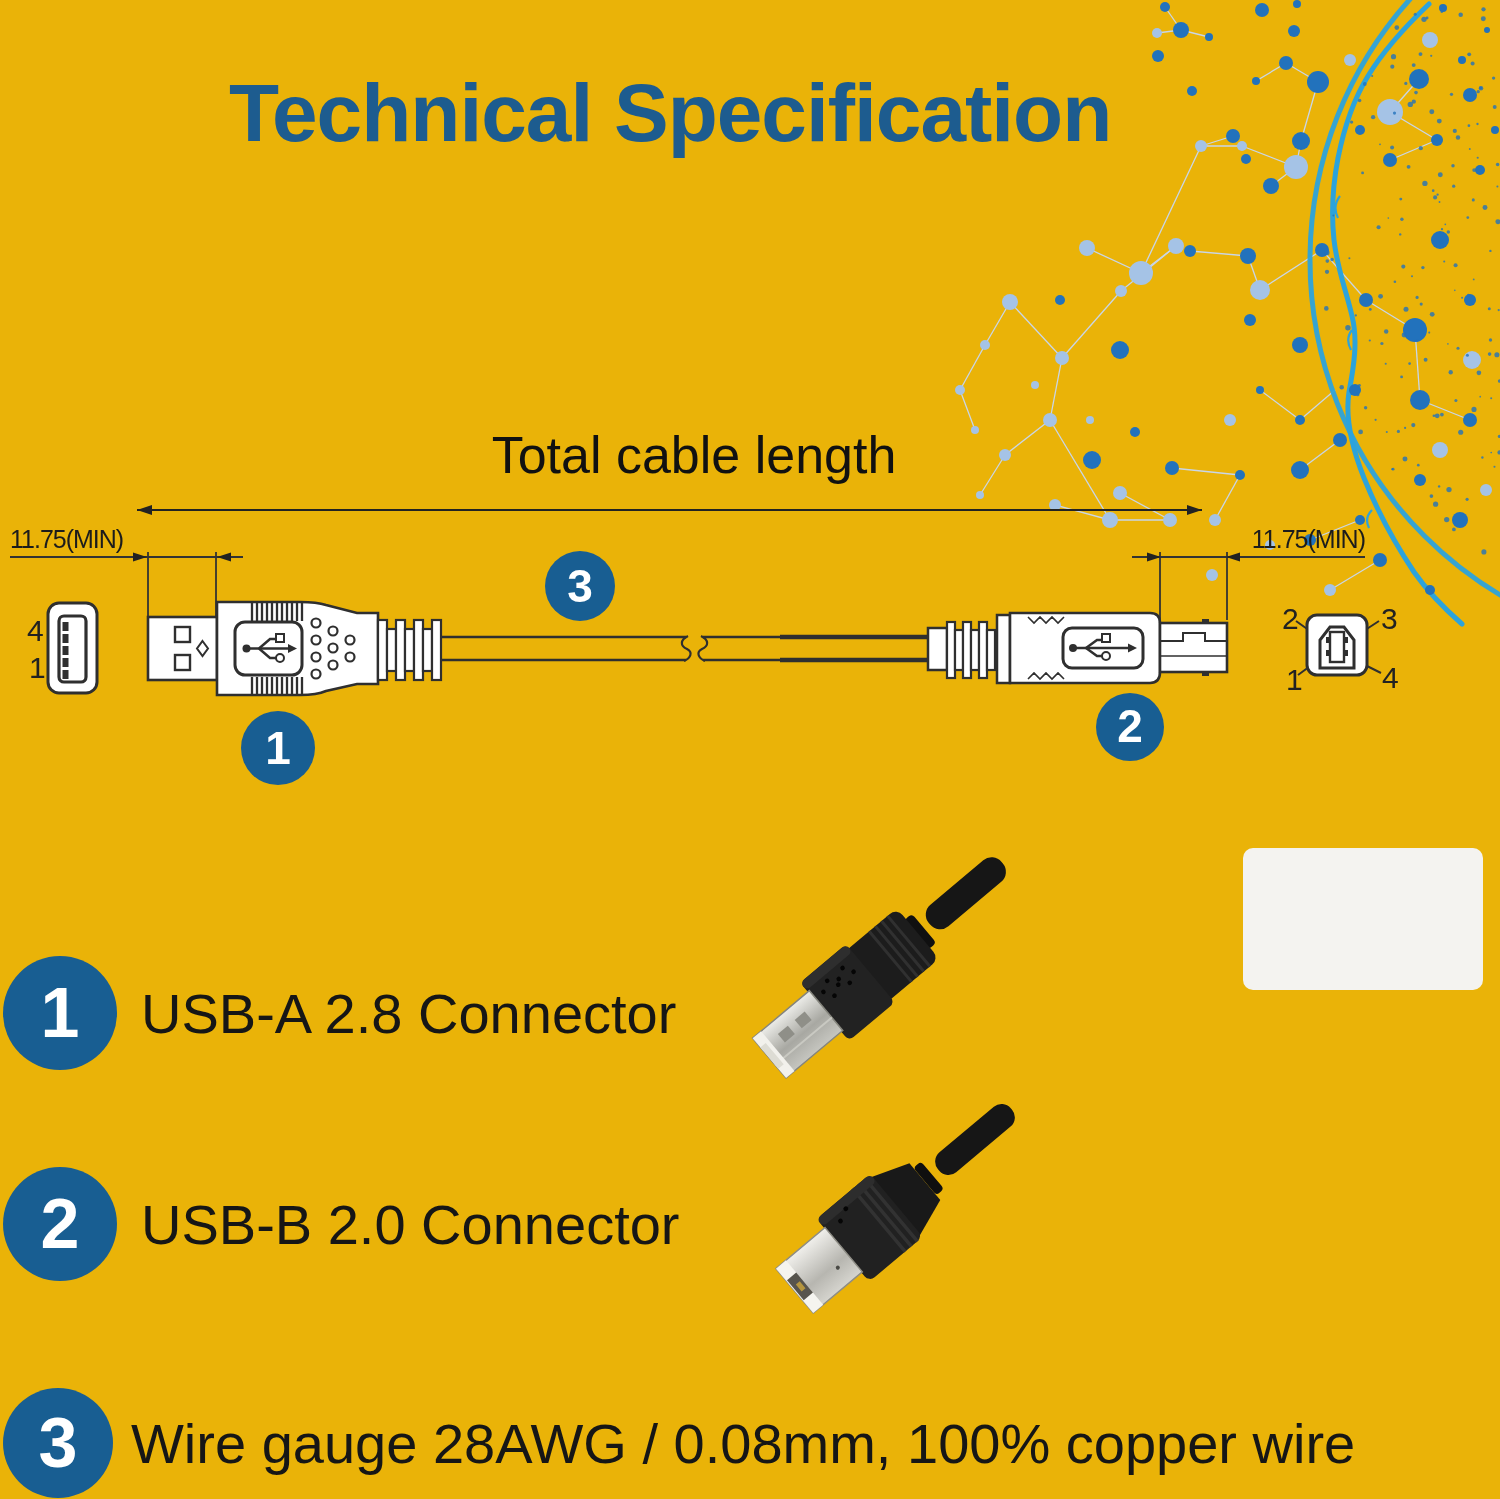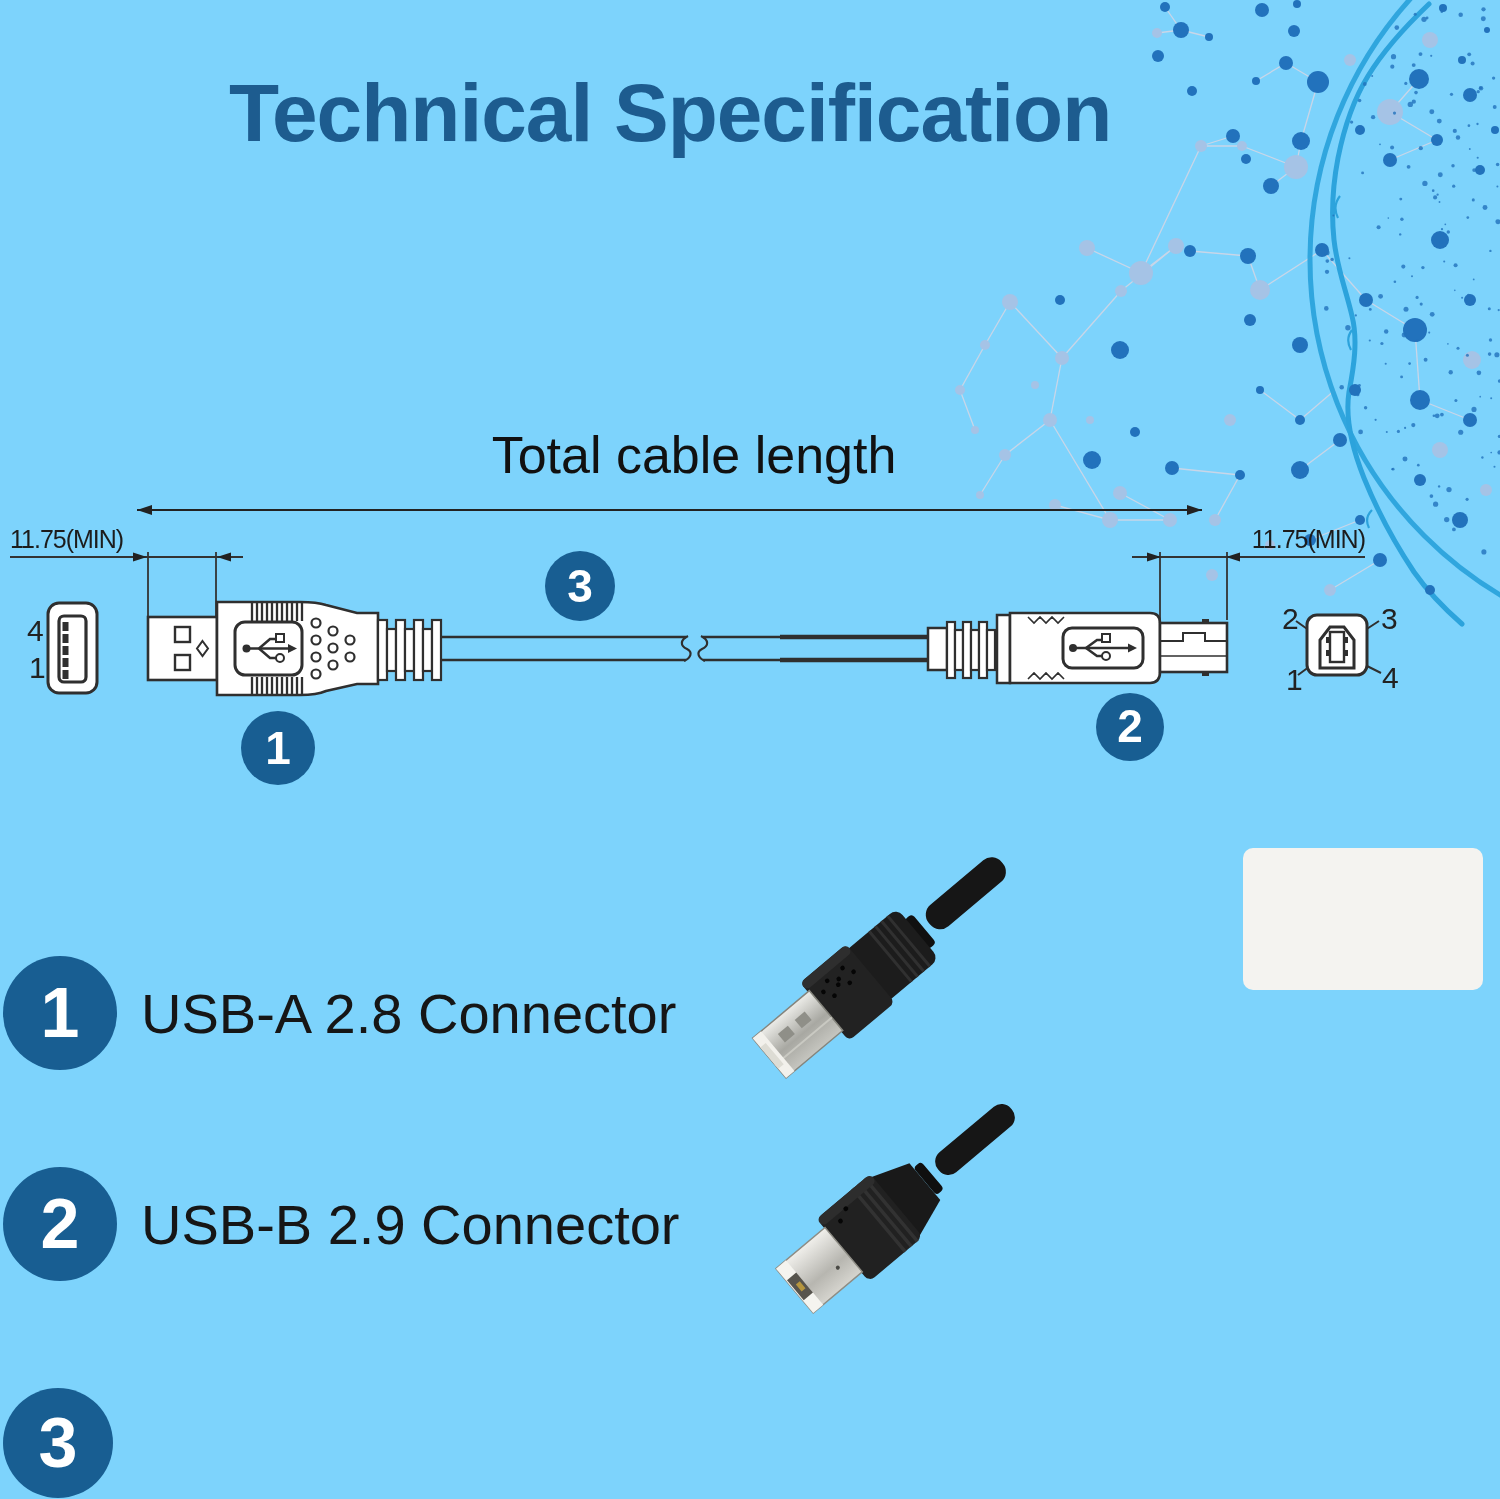--- a/index.html
+++ b/index.html
@@ -1,16 +1,16 @@
 <!DOCTYPE html>
 <html><head>
 <meta charset="utf-8">
 <style>
   html,body{margin:0;padding:0;background:#fff;}
-  .page{position:relative;width:1500px;height:1499px;background:#7dd3fc;overflow:hidden;
+  .page{position:relative;width:1500px;height:1499px;background:#eab308;overflow:hidden;
         font-family:"Liberation Sans", sans-serif;text-decoration:underline;}
   .page-title{position:absolute;left:229px;top:72px;font-size:82px;font-weight:700;
               letter-spacing:-1px;line-height:1;white-space:nowrap;}
   svg{position:absolute;display:block;}
   #decor-svg{left:900px;top:0;}
   #diagram-svg{left:0;top:420px;}
   #photos-svg{left:730px;top:830px;}
   .t-total{font-size:52px;fill:#111;}
   .t-dim{font-size:25px;letter-spacing:-1px;fill:#1c1c1c;}
   .t-pin{font-size:30px;fill:#222;}
@@ -534,21 +534,22 @@
   <div class="legend-row lr1">
     <div class="legend-badge" style="background: rgb(24, 94, 146);">
       <span class="legend-num">1</span>
     </div>
     <span class="legend-label">USB-A 2.8 Connector</span>
   </div>
   <div class="legend-row lr2">
     <div class="legend-badge" style="background: rgb(24, 94, 146);">
       <span class="legend-num">2</span>
     </div>
-    <span class="legend-label">USB-B 2.9 Connector</span>
+    <span class="legend-label">USB-B 2.0 Connector</span>
   </div>
   <div class="legend-row lr3">
     <div class="legend-badge" style="background: rgb(24, 94, 146);">
       <span class="legend-num">3</span>
     </div>
+    <span class="legend-label">Wire gauge 28AWG / 0.08mm, 100% copper wire</span>
   </div>
 
 </div>
 
 </body></html>

